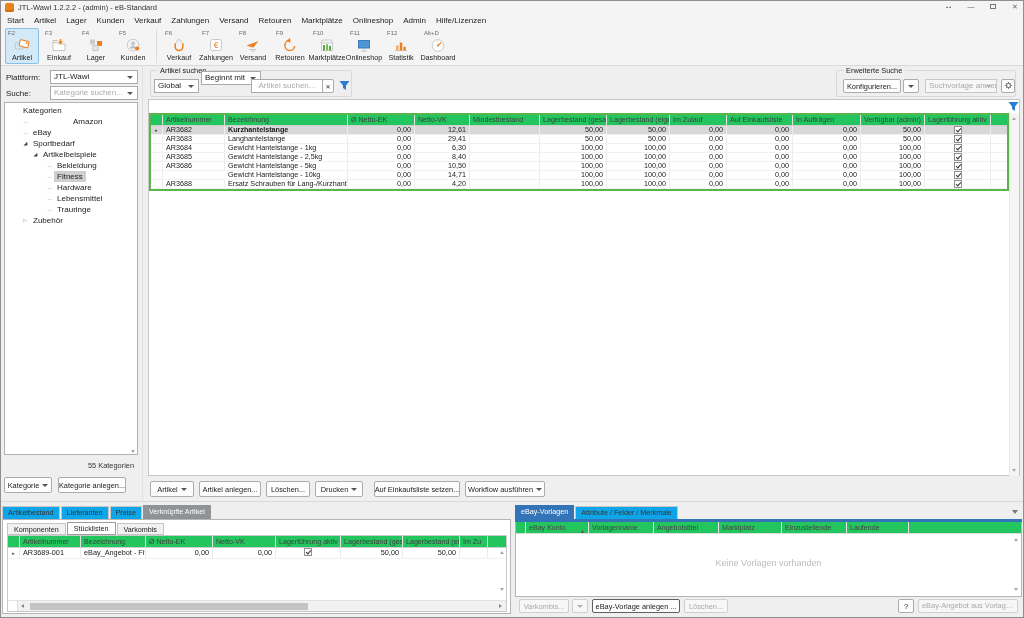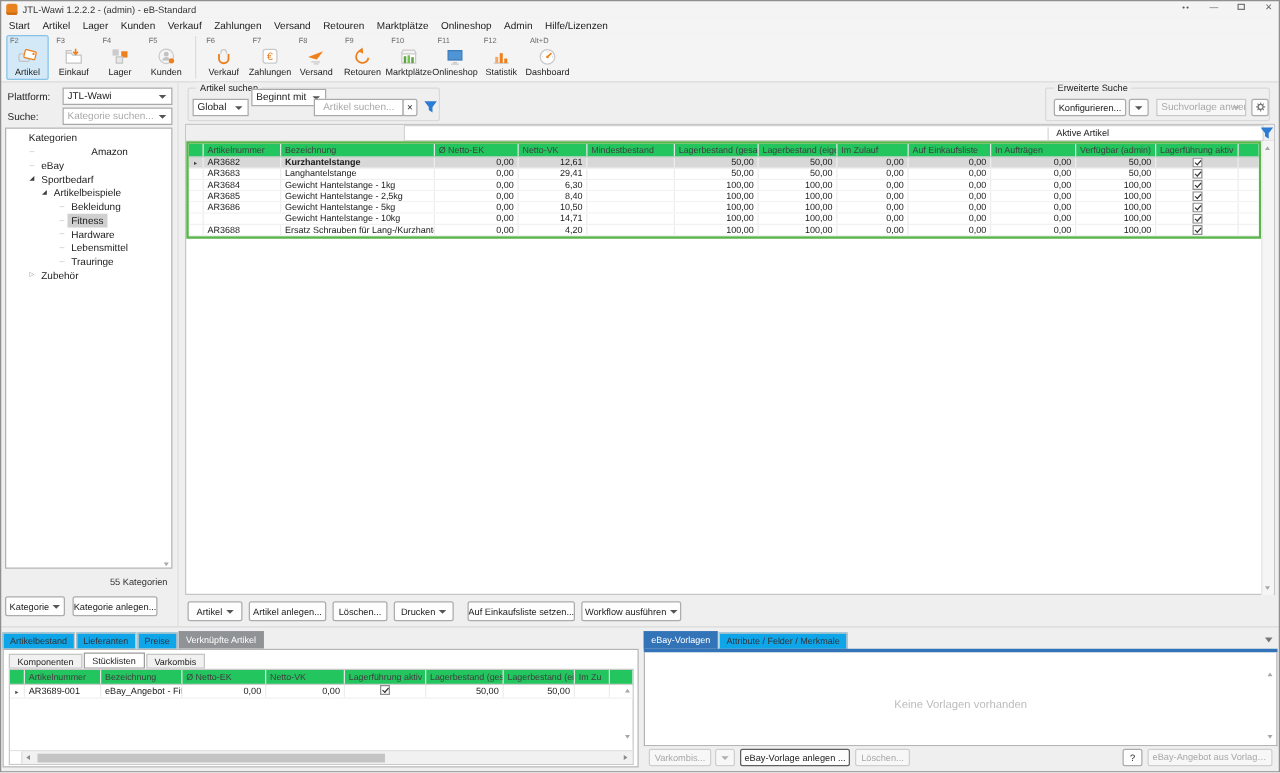--- a/index.html
+++ b/index.html
@@ -380,26 +380,20 @@
   <div class="combo disabled" style="left:88px;top:8px;width:72px"><span>Suchvorlage anwenden</span><span class="carrow"></span></div>
   <button class="btn h14" style="left:164px;top:8px;width:14px;padding:0">
       <span id="gearicon"><svg viewBox="0 0 10 10" width="9" height="9">
           <circle cx="5" cy="5" r="2.2" fill="none" stroke="#777" stroke-width="1.2"></circle>
           <path d="M5 1v1.5M5 7.5V9M1 5h1.5M7.5 5H9M2.2 2.2l1 1M6.8 6.8l1 1M7.8 2.2l-1 1M3.2 6.8l-1 1" stroke="#777" stroke-width="1"></path>
         </svg></span>
     </button>
 </div>
 
 <div id="list">
-  <div id="filterbar">
-    <div id="filtercombo">
-      <span id="filterdiv"></span>
-      <span id="filterlabel">Aktive Artikel</span>
-    </div>
-  </div>
   <span id="listfunnel"><svg viewBox="0 0 11 11" width="11" height="11">
         <path d="M0.5 1h10L7 5.5V10L4 8V5.5z" fill="#2b7cd3"></path>
       </svg></span>
   <div id="grid">
       <div class="g-hdr">
         <div class="g-hc" style="width: 12px;"></div>
         <div class="g-hc" style="width: 62px;">Artikelnummer</div>
         <div class="g-hc" style="width: 123px;">Bezeichnung</div>
         <div class="g-hc" style="width: 67px;">Ø Netto-EK</div>
         <div class="g-hc" style="width: 55px;">Netto-VK</div>
@@ -603,20 +597,30 @@
 </div>
 
 <div style="position:absolute;left:515px;top:505px;width:507px;height:109px">
   <div class="tabstrip" style="left:0;top:0" id="brtabs">
       <span class="tab sel-blue">eBay-Vorlagen</span>
       <span class="tab">Attribute / Felder / Merkmale</span>
     </div>
   <span class="panel-caret"></span>
   <div id="brblue"></div>
   <div id="brbody">
+      <div class="g-hdr">
+        <div class="g-hc" style="width: 10px;"></div>
+        <div class="g-hc" style="width: 63px;">eBay Konto<span class="sort">▲</span></div>
+        <div class="g-hc" style="width: 65px;">Vorlagenname</div>
+        <div class="g-hc" style="width: 65px;">Angebotstitel</div>
+        <div class="g-hc" style="width: 63px;">Marktplatz</div>
+        <div class="g-hc" style="width: 65px;">Einzustellende</div>
+        <div class="g-hc" style="width: 62px;">Laufende</div>
+        <div class="g-hc" style="width: 112px; border-right: 0px;"></div>
+      </div>
     <div class="empty">Keine Vorlagen vorhanden</div>
     <span class="sb-up" id="brvsu"></span>
     <span class="sb-down" id="brvsd"></span>
   </div>
   <div id="brbtns">
     <button class="btn h14 disabled" style="left:4px;top:2px;width:50px">
         <span>Varkombis...</span>
       </button>
     <button class="btn h14 disabled" style="left:57px;top:2px;width:16px;padding:0">
         <span class="chev"></span>

